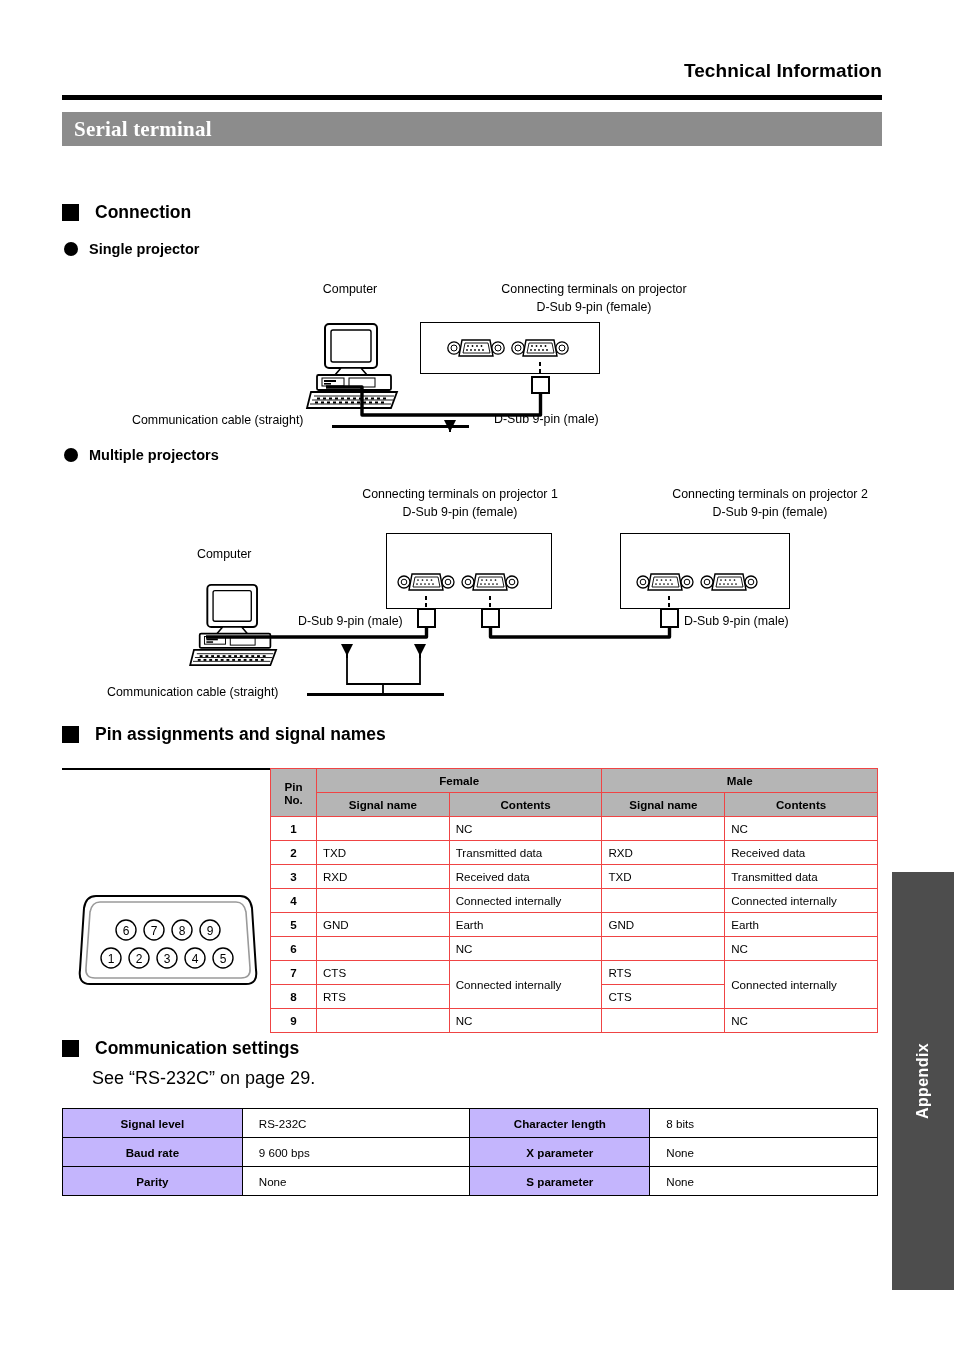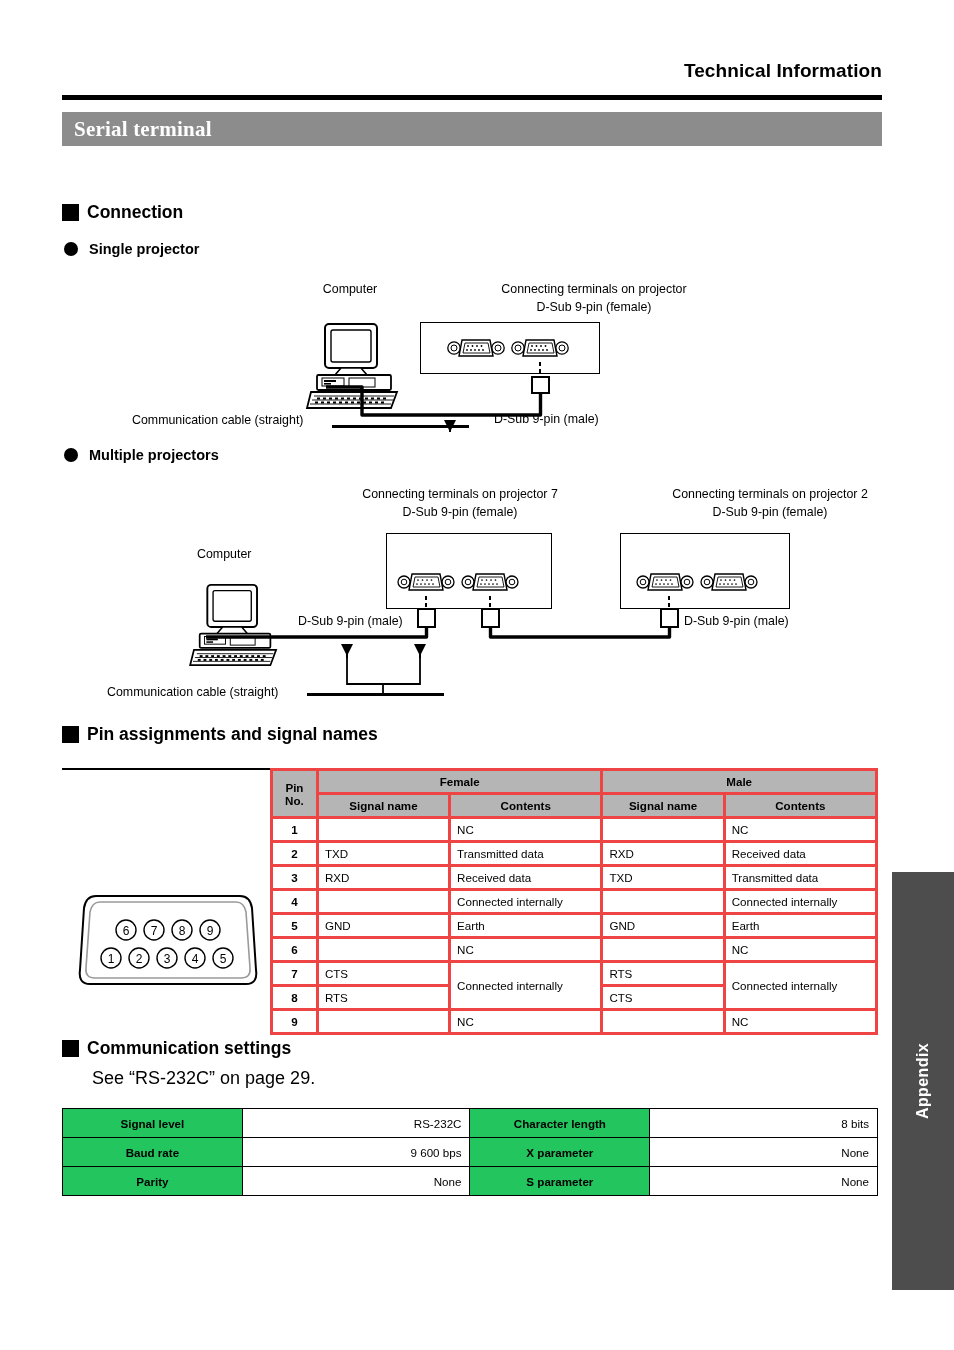--- a/index.html
+++ b/index.html
@@ -55,21 +55,21 @@
     left: 62px; right: 72px; top: 155px;
     font-size: 12.6px;
     line-height: 17px;
   }
 
   
   .h-square {
     position: absolute;
     display: flex;
     align-items: center;
-    gap: 8px;
+    gap: 16px;
   }
   .h-square .marker {
     width: 17px; height: 17px;
     background: #000;
     flex: 0 0 auto;
   }
   .h-square .label {
     font-size: 17.5px;
     font-weight: bold;
   }
@@ -114,21 +114,21 @@
   table {
     border-collapse: collapse;
     font-size: 11.6px;
   }
   .pin-table {
     position: absolute;
     left: 270px; top: 768px;
     width: 608px;
   }
   .pin-table th, .pin-table td {
-    border: 3px solid #ef4444;
+    border: 1px solid #ef4444;
     padding: 3px 6px;
     height: 24px;
   }
   .pin-table th {
     background: #b5b5b5;
     font-weight: bold;
     text-align: center;
   }
   .pin-table td { text-align: left; background: #fff; }
   .pin-table td.pin { text-align: center; font-weight: bold; }
@@ -145,25 +145,25 @@
     left: 62px; top: 1108px;
     width: 816px;
   }
   .comm-table td {
     border: 1px solid #000;
     height: 29px;
     padding: 3px 8px;
     font-size: 11.6px;
   }
   .comm-table td.k {
-    background: #22c55e;
+    background: #c4b5fd;
     font-weight: bold;
     text-align: center;
   }
-  .comm-table td.v { background: #fff; text-align: right; padding-left: 16px; }
+  .comm-table td.v { background: #fff; text-align: left; padding-left: 16px; }
 
   .see-note {
     position: absolute;
     left: 92px; top: 1068px;
     font-size: 18px;
   }
 
   
   .appendix-tab {
     position: absolute;
@@ -332,21 +332,21 @@
     <div class="leader" style="left:332px; top:425px; width:137px; height:3px;"></div>
   </div>
 
   <div class="h-circle" style="left:64px; top:447px;">
     <div class="marker"></div>
     <div class="label">Multiple projectors</div>
   </div>
 
   <div class="diagram" style="left:0; top:0; width:954px; height:1350px; pointer-events:none;">
 
-    <div class="dlabel center" style="left:290px; top:486px; width:340px;">Connecting terminals on projector 7</div>
+    <div class="dlabel center" style="left:290px; top:486px; width:340px;">Connecting terminals on projector 1</div>
     <div class="dlabel center" style="left:290px; top:504px; width:340px;">D-Sub 9-pin (female)</div>
 
     <div class="dlabel center" style="left:600px; top:486px; width:340px;">Connecting terminals on projector 2</div>
     <div class="dlabel center" style="left:600px; top:504px; width:340px;">D-Sub 9-pin (female)</div>
 
     <div class="dlabel" style="left:197px; top:546px;">Computer</div>
 
     <div class="pbox" style="left:386px; top:533px; width:166px; height:76px;"></div>
 
     <div class="pbox" style="left:620px; top:533px; width:170px; height:76px;"></div>

